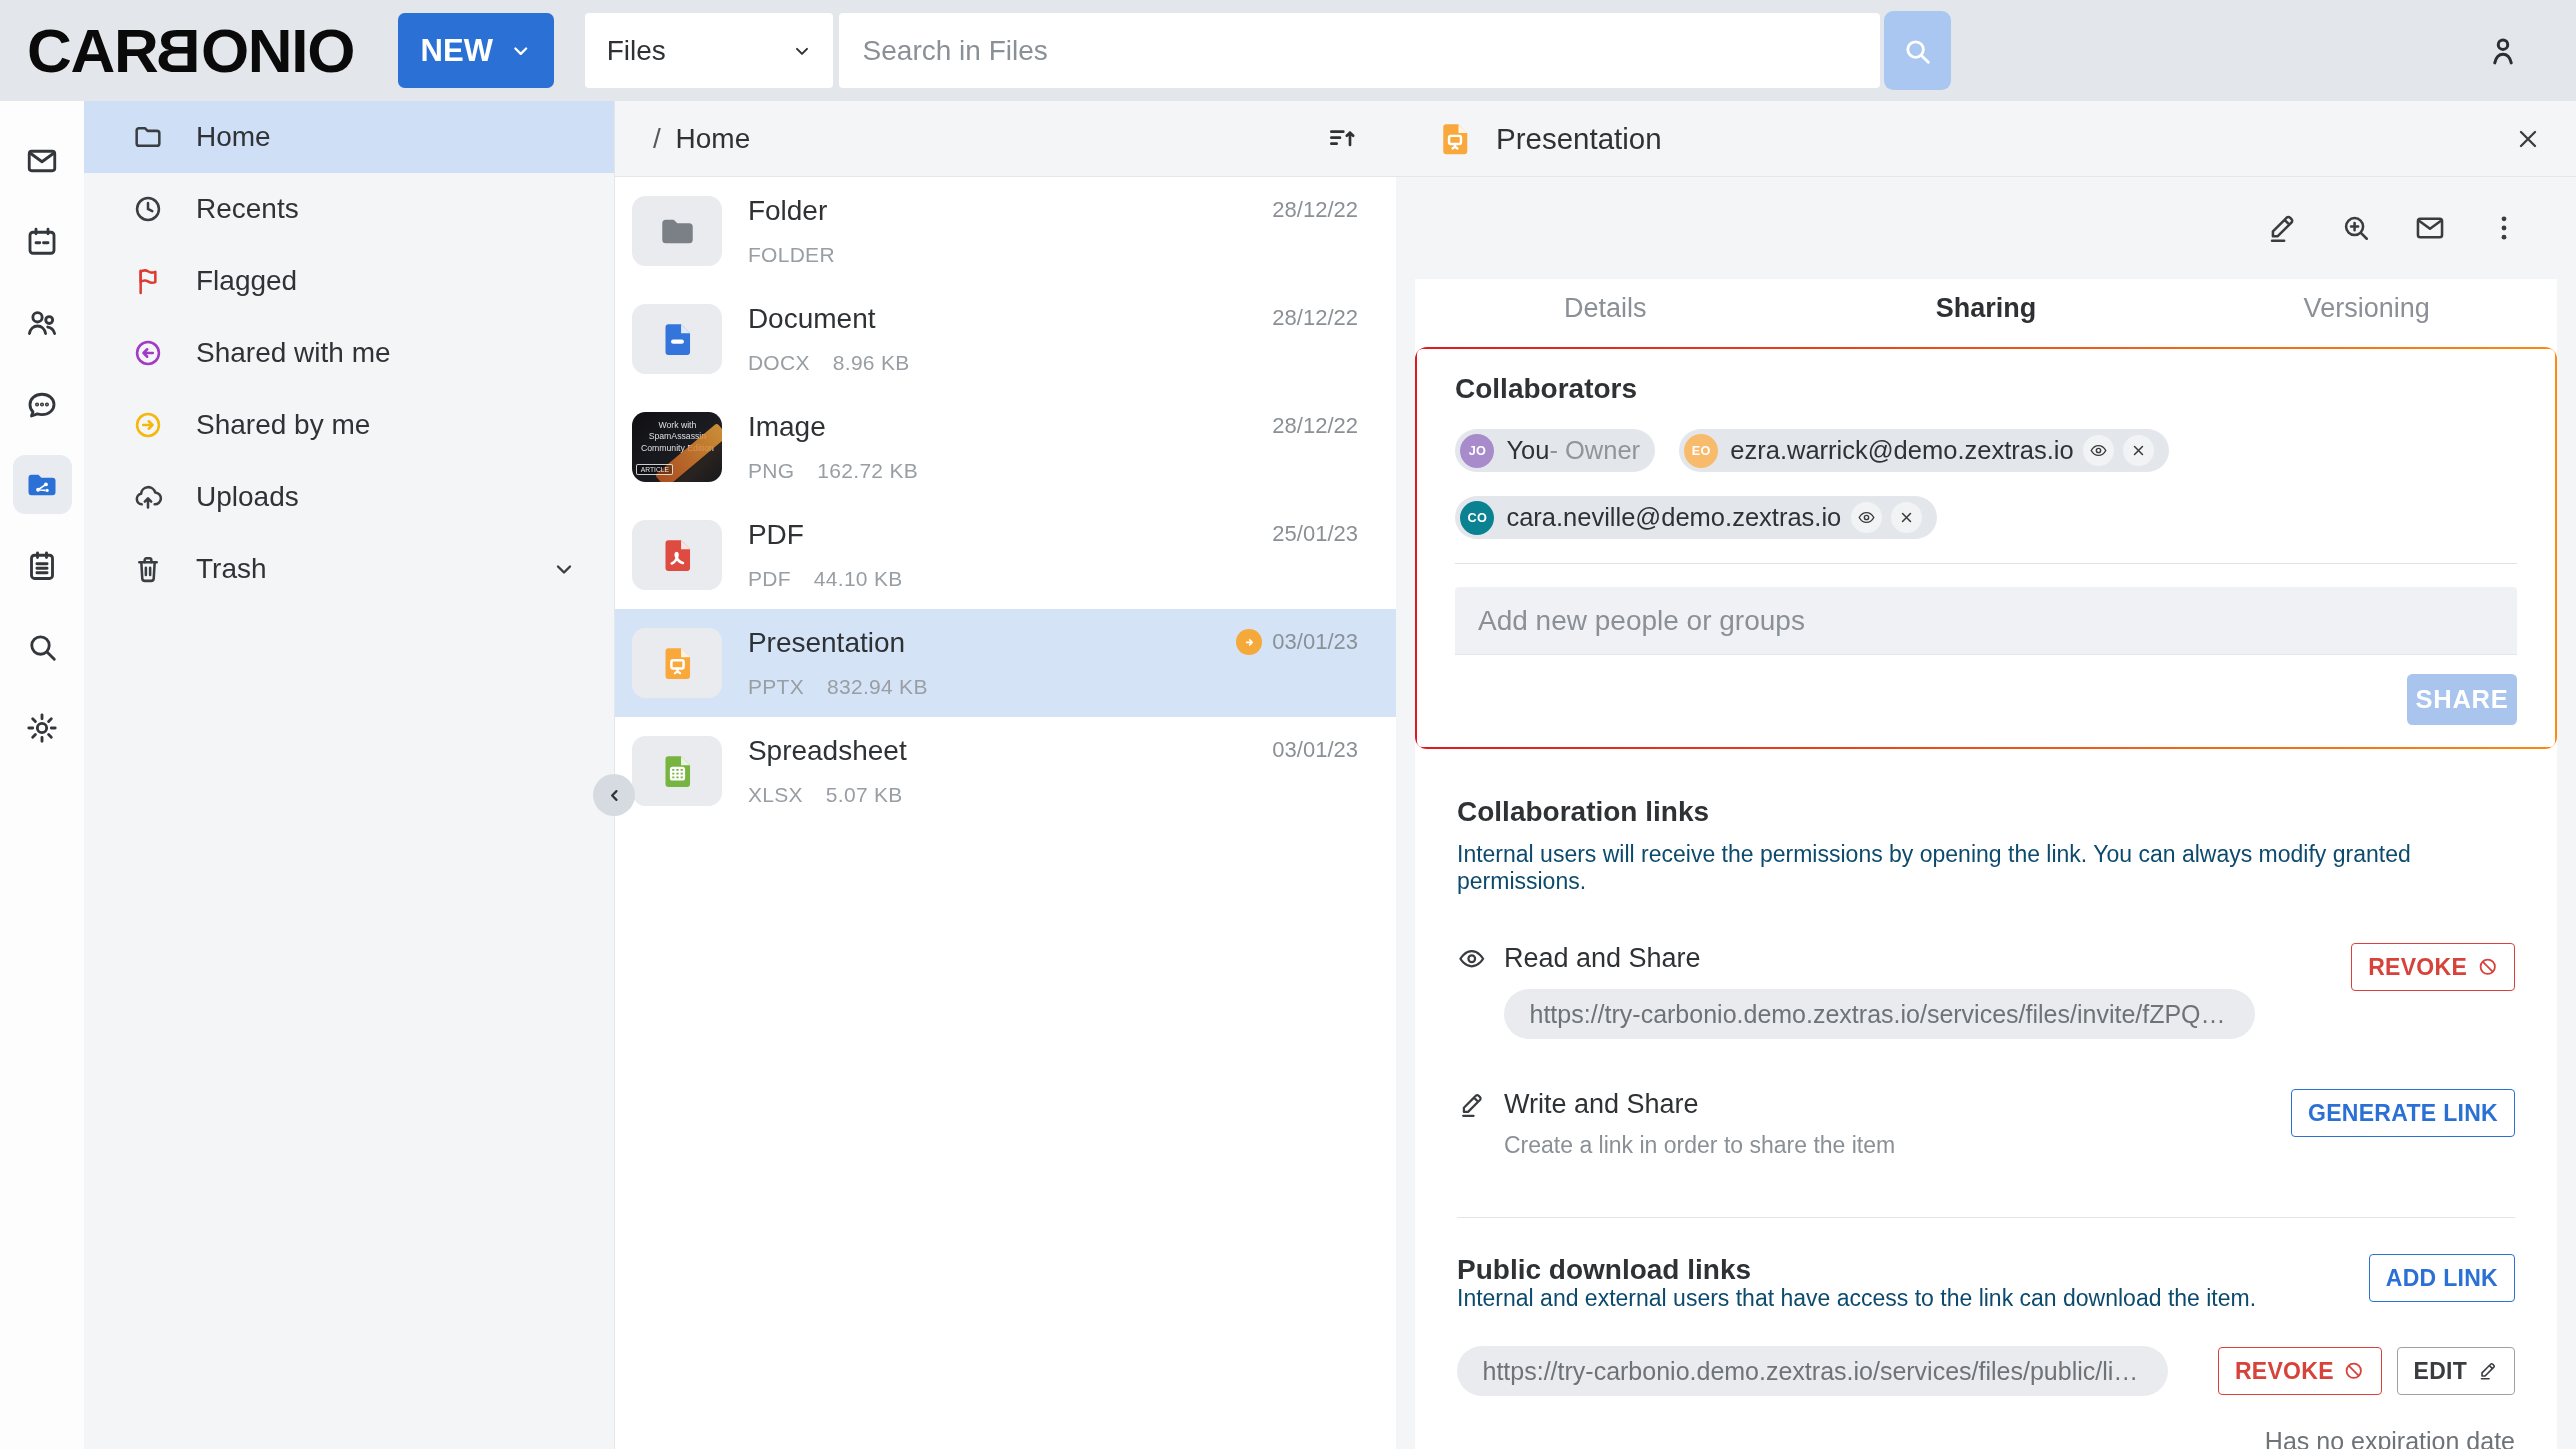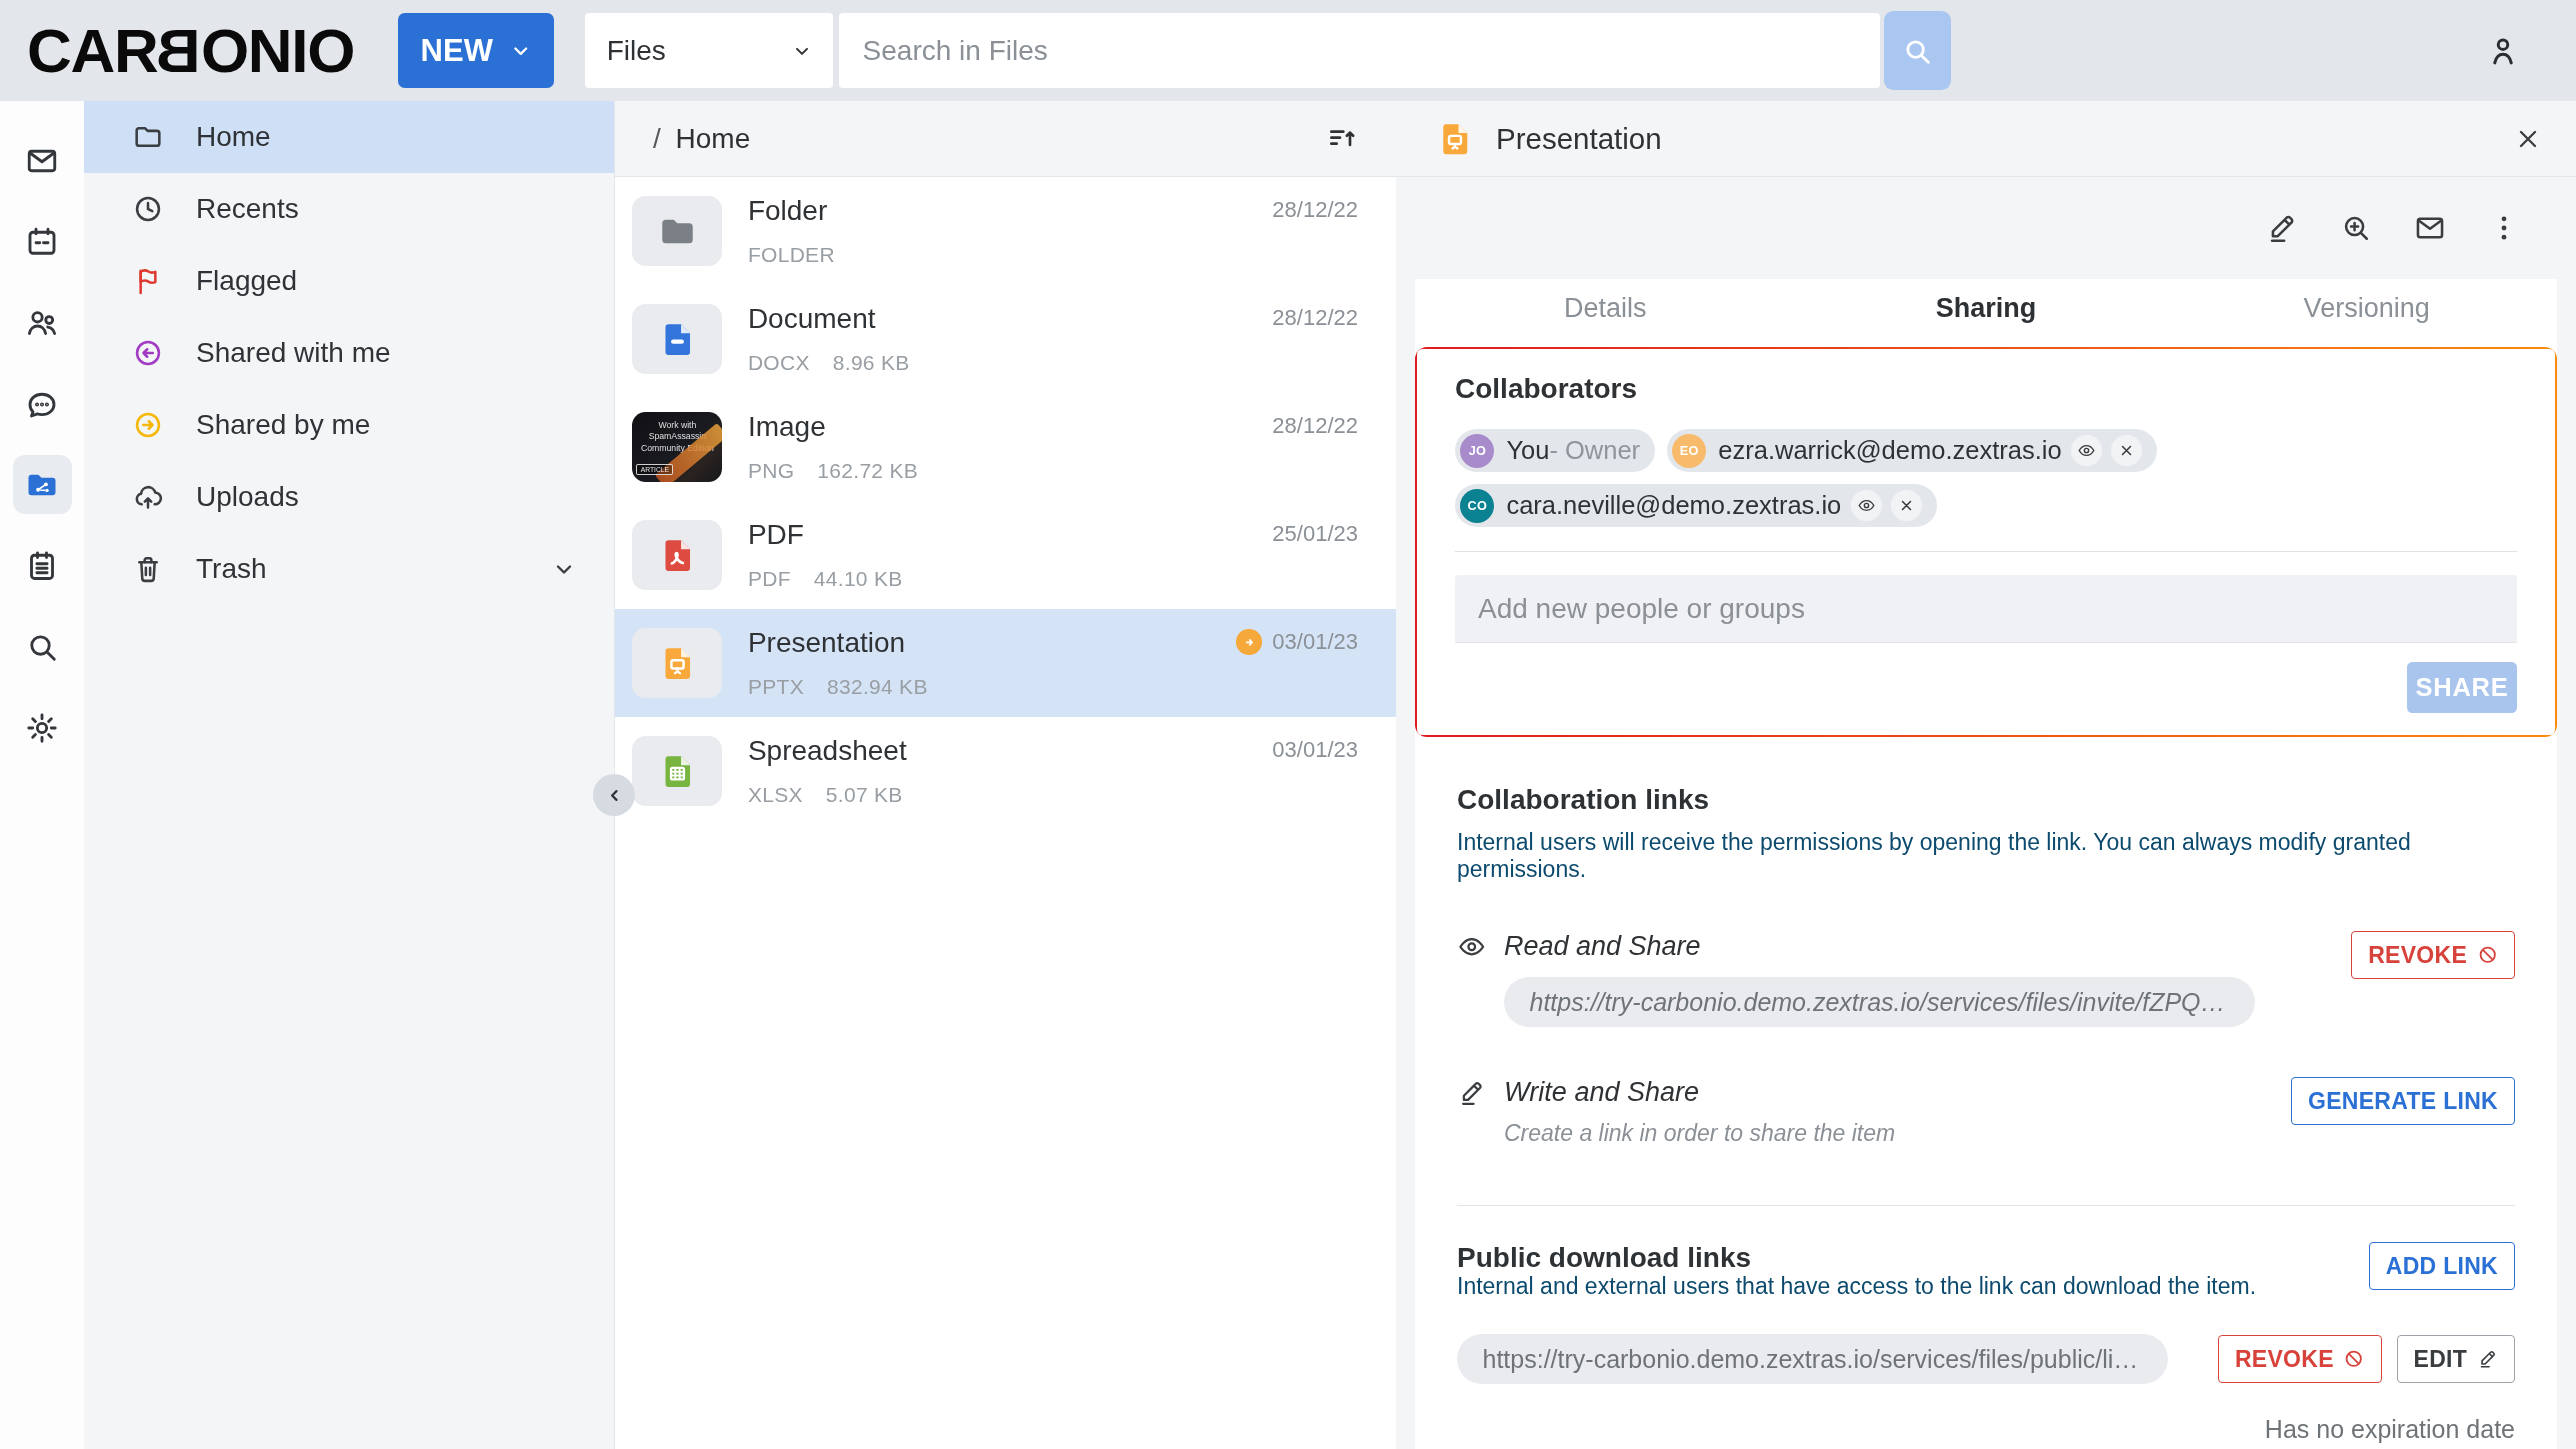--- a/index.html
+++ b/index.html
@@ -92,42 +92,42 @@
 
   .card { margin:0 19px; background:#fff; flex:1; display:flex; flex-direction:column; min-height:0; }
   .tabs { height:59px; display:grid; grid-template-columns:1fr 1fr 1fr; align-items:center; flex:none; }
   .tab { text-align:center; font-size:27px; color:#8A9096; cursor:pointer; }
   .tab.active { color:#2E3134; font-weight:700; }
 
   
   .gradient-box { margin-top:9.4px; border-radius:12px; padding:2px; background:linear-gradient(90deg,#E0191F 0%, #FB8A0D 100%); flex:none; }
   .box-inner { background:#fff; border-radius:5.4px; padding:24px 38px 21.5px 38px; }
   .sec-title { font-size:28px; font-weight:700; color:#2F3235; }
-  .chips { margin-top:24px; display:flex; gap:12px; flex-wrap:wrap; }
+  .chips { margin-top:24px; display:flex; gap:24px; flex-wrap:wrap; }
   .chip { height:43px; border-radius:27px; background:#E3E7EC; display:flex; align-items:center; padding:0 14.8px 0 5.4px; font-size:25.5px; color:#2F3235; cursor:pointer; }
   .avatar { width:34px; height:34px; border-radius:50%; display:flex; align-items:center; justify-content:center; color:#fff;
     font-size:12.7px; font-weight:700; margin-right:12px; flex:none; letter-spacing:0.3px; }
   .chip .muted { color:#8F959B; }
   .chip-btn { width:31px; height:31px; border-radius:50%; background:#F1F3F5; border:none; margin-left:9.4px; display:flex; align-items:center;
     justify-content:center; color:#3A3D40; cursor:pointer; flex:none; }
   .chip-btn svg { width:19px; height:19px; }
   .chips-divider { margin-top:24px; border-top:1.3px solid #DFE3E7; }
   .add-input { margin-top:23px; width:100%; height:68px; background:#F0F1F4; border:none; border-bottom:1.3px solid #E3E6EA;
     border-radius:4px 4px 0 0; padding:0 23px; font-size:28px; font-family:inherit; color:#2F3235; outline:none; }
   .add-input::placeholder { color:#8A9096; }
   .share-row { margin-top:19px; display:flex; justify-content:flex-end; }
   .share-btn { width:110px; height:51px; border:none; border-radius:5.4px; background:#A9C5EE; color:#fff; font-size:25.5px; font-weight:700;
     letter-spacing:0.7px; font-family:inherit; cursor:pointer; }
 
   
   .section { padding:0 42px; }
   .links-title { margin-top:47px; font-size:28px; font-weight:700; color:#2F3235; }
   .links-sub { margin-top:13.4px; font-size:23px; color:#0c4a6e; }
   .link-row { margin-top:48px; display:flex; align-items:flex-start; }
-  .link-left { flex:1; min-width:0;font-style:italic; }
+  .link-left { flex:1; min-width:0; }
   .link-label-line { display:flex; align-items:center; gap:17.4px; color:#3A3D40; }
   .link-label-line svg { width:29.5px; height:29.5px; flex:none; }
   .link-label { font-size:27px; color:#2F3235; }
   .link-pill { display:inline-block; margin:14.8px 0 0 47px; max-width:751px; background:#E9EBEE; border-radius:29.5px; padding:10.7px 25.5px;
     font-size:25px; color:#6E7377; white-space:nowrap; overflow:hidden; text-overflow:ellipsis; cursor:pointer; }
   .link-caption { margin:12px 0 0 47px; font-size:23px; color:#8A9096; }
   .obtn { display:inline-flex; align-items:center; gap:9.4px; border-radius:4px; padding:9.4px 16px; font-size:23px; font-weight:700;
     letter-spacing:0.3px; background:#fff; cursor:pointer; font-family:inherit; white-space:nowrap; }
   .obtn svg { width:21.5px; height:21.5px; }
   .obtn.red { border:1.3px solid #D7433B; color:#D7433B; }

